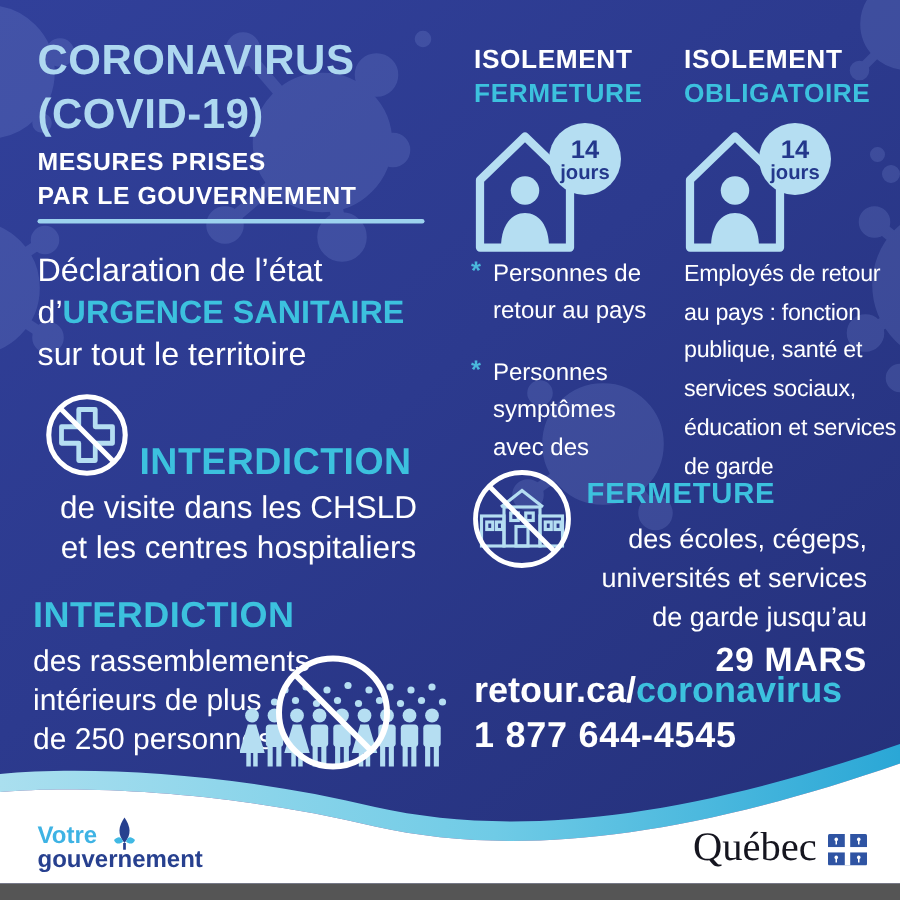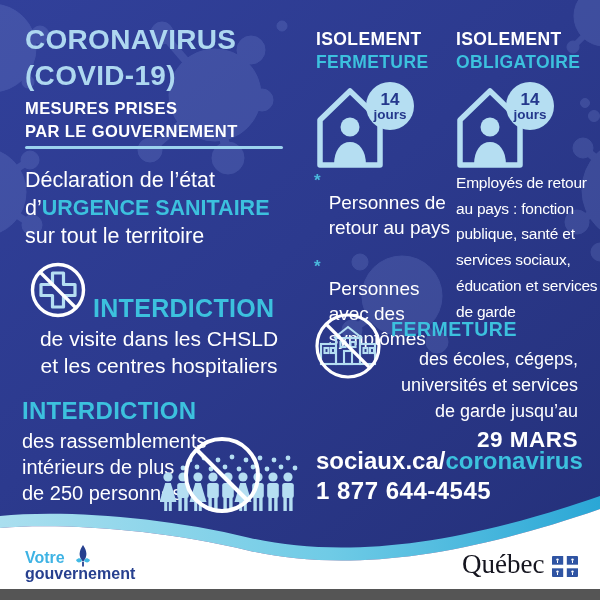--- a/index.html
+++ b/index.html
@@ -23,21 +23,21 @@
   .inter-body1{width:252px;text-align:center;font-size:21px;line-height:27.5px;}
   .inter-title2{font-size:24px;font-weight:700;letter-spacing:.3px;}
   .inter-body2{font-size:20px;line-height:26.3px;}
   .iso-title{font-size:17.5px;font-weight:700;letter-spacing:.4px;line-height:23px;}
   .badge{width:48px;height:48px;border-radius:50%;background:#b5def2;display:flex;flex-direction:column;
          align-items:center;justify-content:center;z-index:2;}
   .badge-num{font-size:17px;font-weight:700;color:#24388c;line-height:17px;}
   .badge-unit{font-size:13.5px;font-weight:700;color:#24388c;line-height:14px;}
   .bullet-row{display:flex;margin-bottom:16px;}
   .bullet-mark{color:#4ab9dc;font-size:17px;font-weight:700;line-height:22px;margin-right:8px;}
-  .bullet-text{font-size:19px;line-height:25px;color:#fff;margin-top:20px;}
+  .bullet-text{font-size:16px;line-height:25px;color:#fff;}
   .desc{font-size:15.5px;line-height:25.7px;letter-spacing:-.2px;color:#fff;}
   .ferm{width:248px;text-align:right;}
   .ferm-title{font-size:19.5px;font-weight:700;letter-spacing:.5px;margin-bottom:5px;text-align:center;}
   .ferm-line{font-size:18px;line-height:26px;color:#fff;}
   .ferm-date{font-size:22.5px;font-weight:700;color:#fff;margin-top:3px;letter-spacing:.5px;}
   .site{font-size:24px;font-weight:700;}
   .phone{font-size:24px;font-weight:700;letter-spacing:.5px;}
   .votre{font-size:16px;font-weight:700;color:#3eb3e4;line-height:16px;}
   .gouv{font-size:16px;font-weight:700;color:#27408f;line-height:16px;}
   .qc-word{font-family:"Liberation Serif","DejaVu Serif",serif;font-size:27px;color:#15151f;font-weight:500;}
@@ -237,22 +237,22 @@
       <span class="bullet-mark">*</span>
       <div class="bullet-text">
         <div>Personnes de</div>
         <div>retour au pays</div>
       </div>
     </div>
     <div class="bullet-row">
       <span class="bullet-mark">*</span>
       <div class="bullet-text">
         <div>Personnes</div>
+        <div>symptômes</div>
         <div>avec des</div>
-        <div>symptômes</div>
       </div>
     </div>
   </div>
 
   <div class="abs z1 desc" style="left:456px;top:170px;">
     <div>Employés de retour</div>
     <div>au pays : fonction</div>
     <div>publique, santé et</div>
     <div>services sociaux,</div>
     <div>éducation et services</div>
@@ -279,21 +279,21 @@
 
   <div class="abs z1 ferm" style="left:330px;top:318px;">
     <div class="ferm-title cyan">FERMETURE</div>
     <div class="ferm-line">des écoles, cégeps,</div>
     <div class="ferm-line">universités et services</div>
     <div class="ferm-line">de garde jusqu’au</div>
     <div class="ferm-date">29 MARS</div>
   </div>
 
   <div class="abs z1 site" style="left:316px;top:447px;">
-    <span class="white">sociaux.ca/</span><span class="cyan">coronavirus</span>
+    <span class="white">retour.ca/</span><span class="cyan">coronavirus</span>
   </div>
   <div class="abs z1 phone white" style="left:316px;top:477px;">1 877 644-4545</div>
 
   <svg class="abs" style="left:0;top:490px;z-index:3;" width="600" height="110" viewBox="0 0 600 110">
     <defs>
       <linearGradient id="cyanGrad" x1="0" y1="0" x2="1" y2="0">
         <stop offset="0" stop-color="#aadfef"></stop>
         <stop offset="0.55" stop-color="#6fcbe6"></stop>
         <stop offset="1" stop-color="#2aa7d6"></stop>
       </linearGradient>

